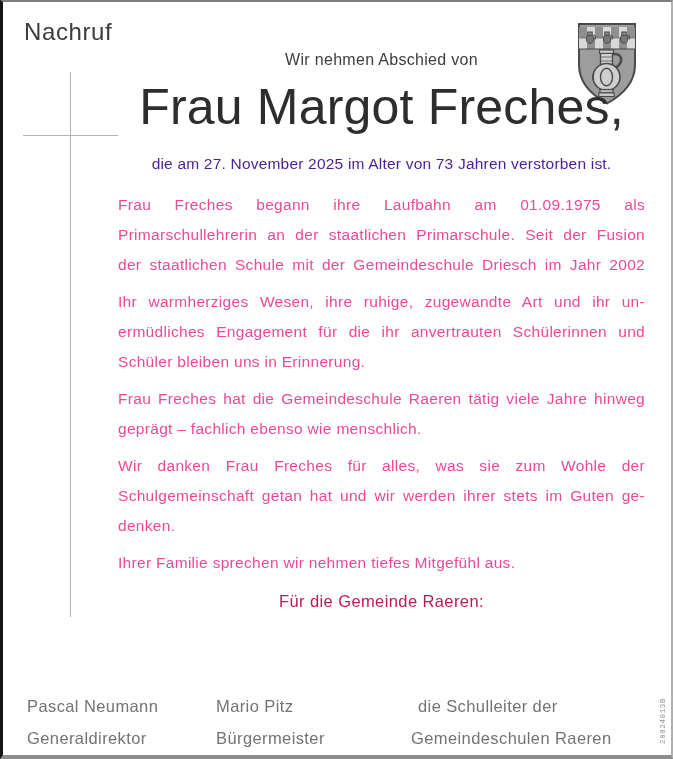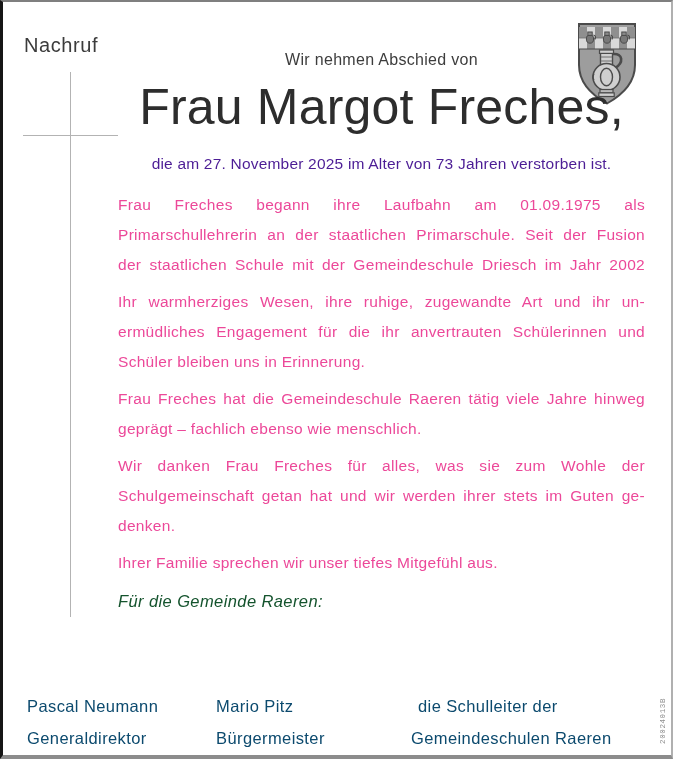--- a/index.html
+++ b/index.html
@@ -6,43 +6,43 @@
   .page {
     position:relative; width:673px; height:759px; box-sizing:border-box;
     background:#ffffff; overflow:hidden;
     font-family:"Liberation Sans", sans-serif;
     border-top:2px solid #7f7f7f;
     border-left:3px solid #161616;
     border-right:2px solid #b0b0b0;
     border-bottom:4px solid #8c8c8c;
   }
   .kicker {
-    position:absolute; left:21px; top:32px;
-    font-size:20px; color:#3c3c3c; letter-spacing:.6px;
+    position:absolute; left:21px; top:16px;
+    font-size:24px; color:#3c3c3c; letter-spacing:.6px;
   }
   .coat { position:absolute; left:573px; top:20px; }
   .cross-v { position:absolute; left:67px; top:70px; width:1px; height:545px; background:#b3b3b3; }
   .cross-h { position:absolute; left:20px; top:133px; width:95px; height:1px; background:#b3b3b3; }
 
   .content { position:absolute; left:115px; top:49px; width:527px; color:#474747; }
   .intro { text-align:center; font-size:16px; letter-spacing:.3px; color:#3d3d3d; }
   .name  { margin:16px 0 0; text-align:center; font-size:50px; font-weight:400;
            line-height:44px; color:#2d2d2d; letter-spacing:.2px; }
   .subtitle { margin-top:26px; text-align:center; font-size:15.5px; letter-spacing:.2px; color:#4c1d95; }
 
   .body { margin-top:17px; font-size:15.5px; letter-spacing:.3px; color:#ec4899; }
   .para { margin:0 0 7px 0; }
   .bline { line-height:30px; white-space:normal; }
   .bline.j { text-align:justify; text-align-last:justify; }
   .bline.last { text-align:left; text-align-last:left; }
 
-  .closing { margin-top:14px; font-size:16.5px; letter-spacing:.4px; color:#14532d;font-style:italic; }
+  .closing { margin-top:14px; text-align:center; font-size:16.5px; letter-spacing:.4px; color:#be185d; }
 
   .sig { position:absolute; top:688px; font-size:16.5px; letter-spacing:.4px;
-         color:#0c4a6e; line-height:32px; }
+         color:#737373; line-height:32px; }
   .sig-1 { left:24px; }
   .sig-2 { left:213px; }
   .sig-3 { left:408px; }
   .sig-3 .sig-name { padding-left:7px; }
 
   .ad-id {
     position:absolute; right:4px; top:696px;
     writing-mode:vertical-rl; transform:rotate(180deg);
     font-size:7.5px; color:#8f8f8f; letter-spacing:.6px;
     font-family:"Liberation Mono", monospace;
@@ -121,21 +121,21 @@
       <div class="para">
         <div class="bline j">Frau Freches hat die Gemeindeschule Raeren tätig viele Jahre hinweg</div>
         <div class="bline last">geprägt – fachlich ebenso wie menschlich.</div>
       </div>
       <div class="para">
         <div class="bline j">Wir danken Frau Freches für alles, was sie zum Wohle der</div>
         <div class="bline j">Schulgemeinschaft getan hat und wir werden ihrer stets im Guten ge-</div>
         <div class="bline last">denken.</div>
       </div>
       <div class="para">
-        <div class="bline last">Ihrer Familie sprechen wir unser tiefes Mitgefühl aus.</div>
+        <div class="bline last">Ihrer Familie sprechen wir nehmen tiefes Mitgefühl aus.</div>
       </div>
     </div>
 
     <div class="closing">Für die Gemeinde Raeren:</div>
   </div>
 
   <div class="sig sig-1">
     <div class="sig-name">Pascal Neumann</div>
     <div class="sig-title">Generaldirektor</div>
   </div>

